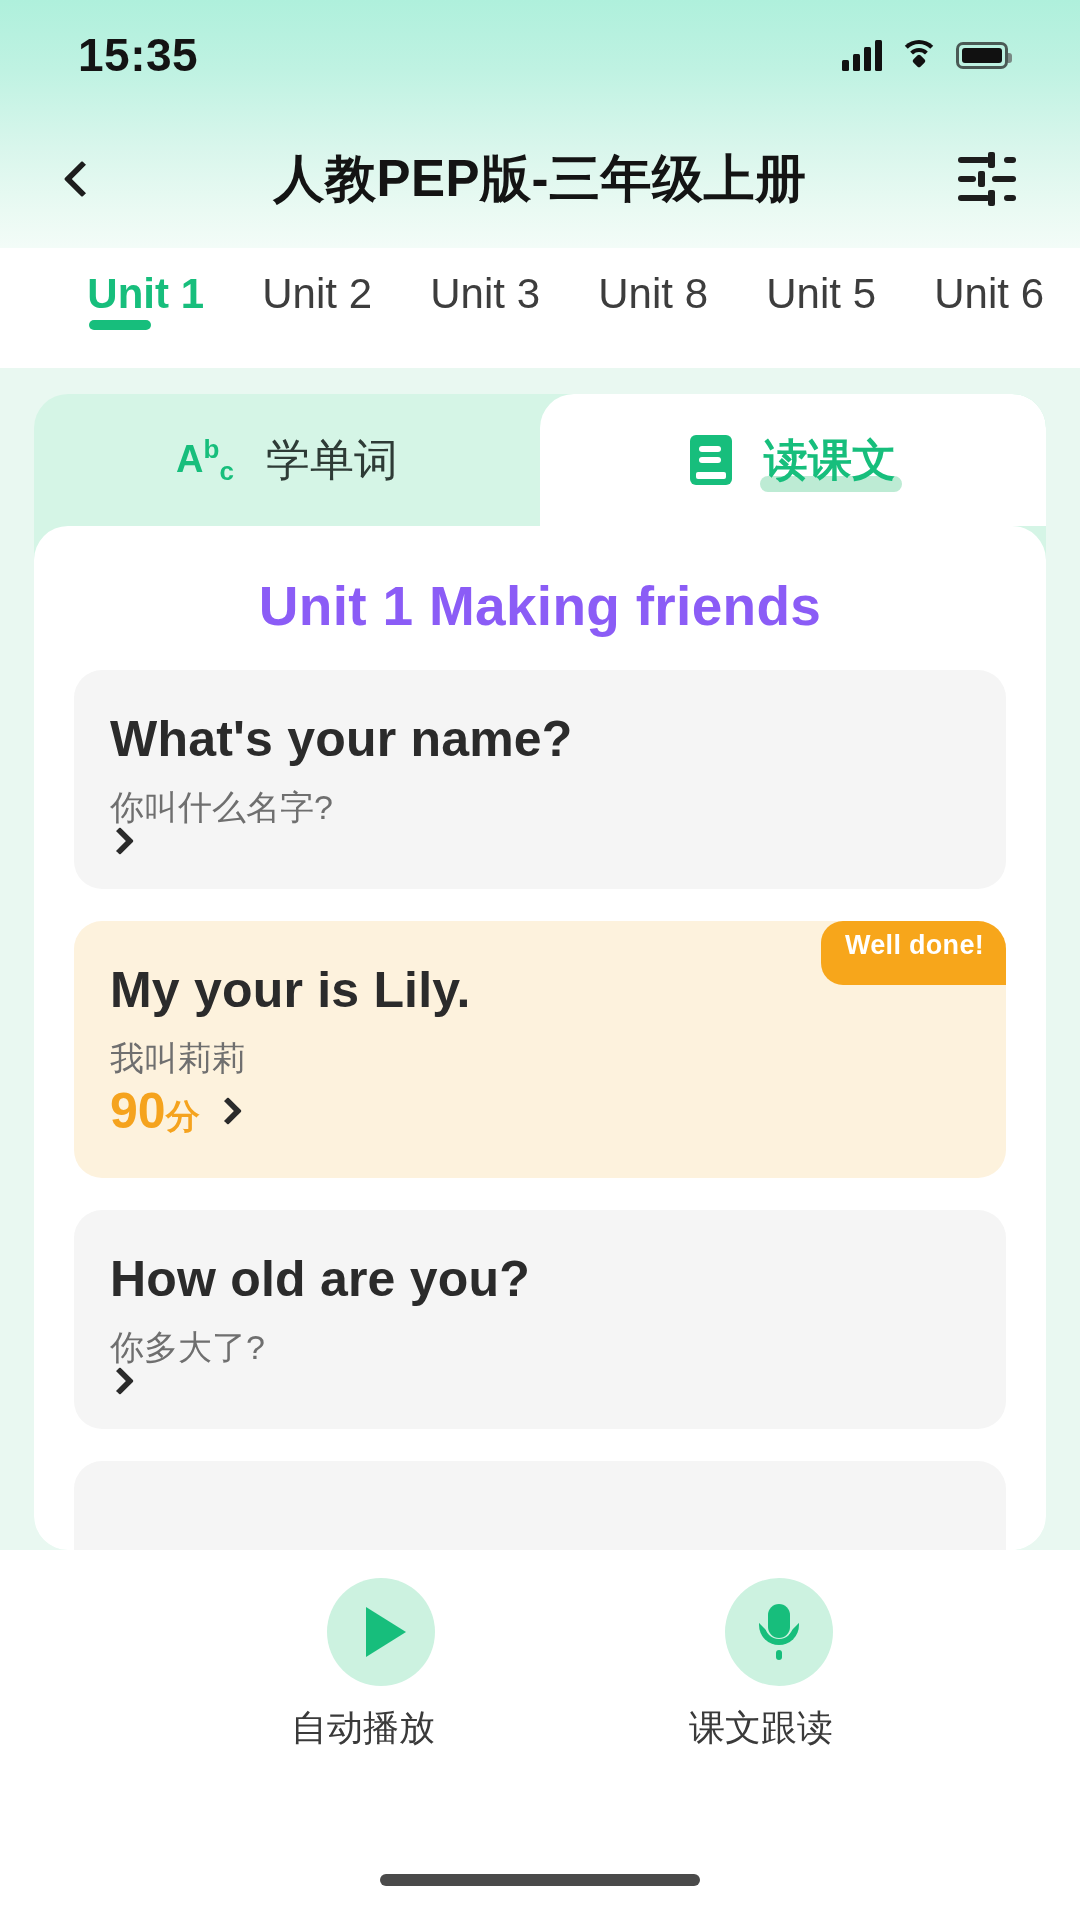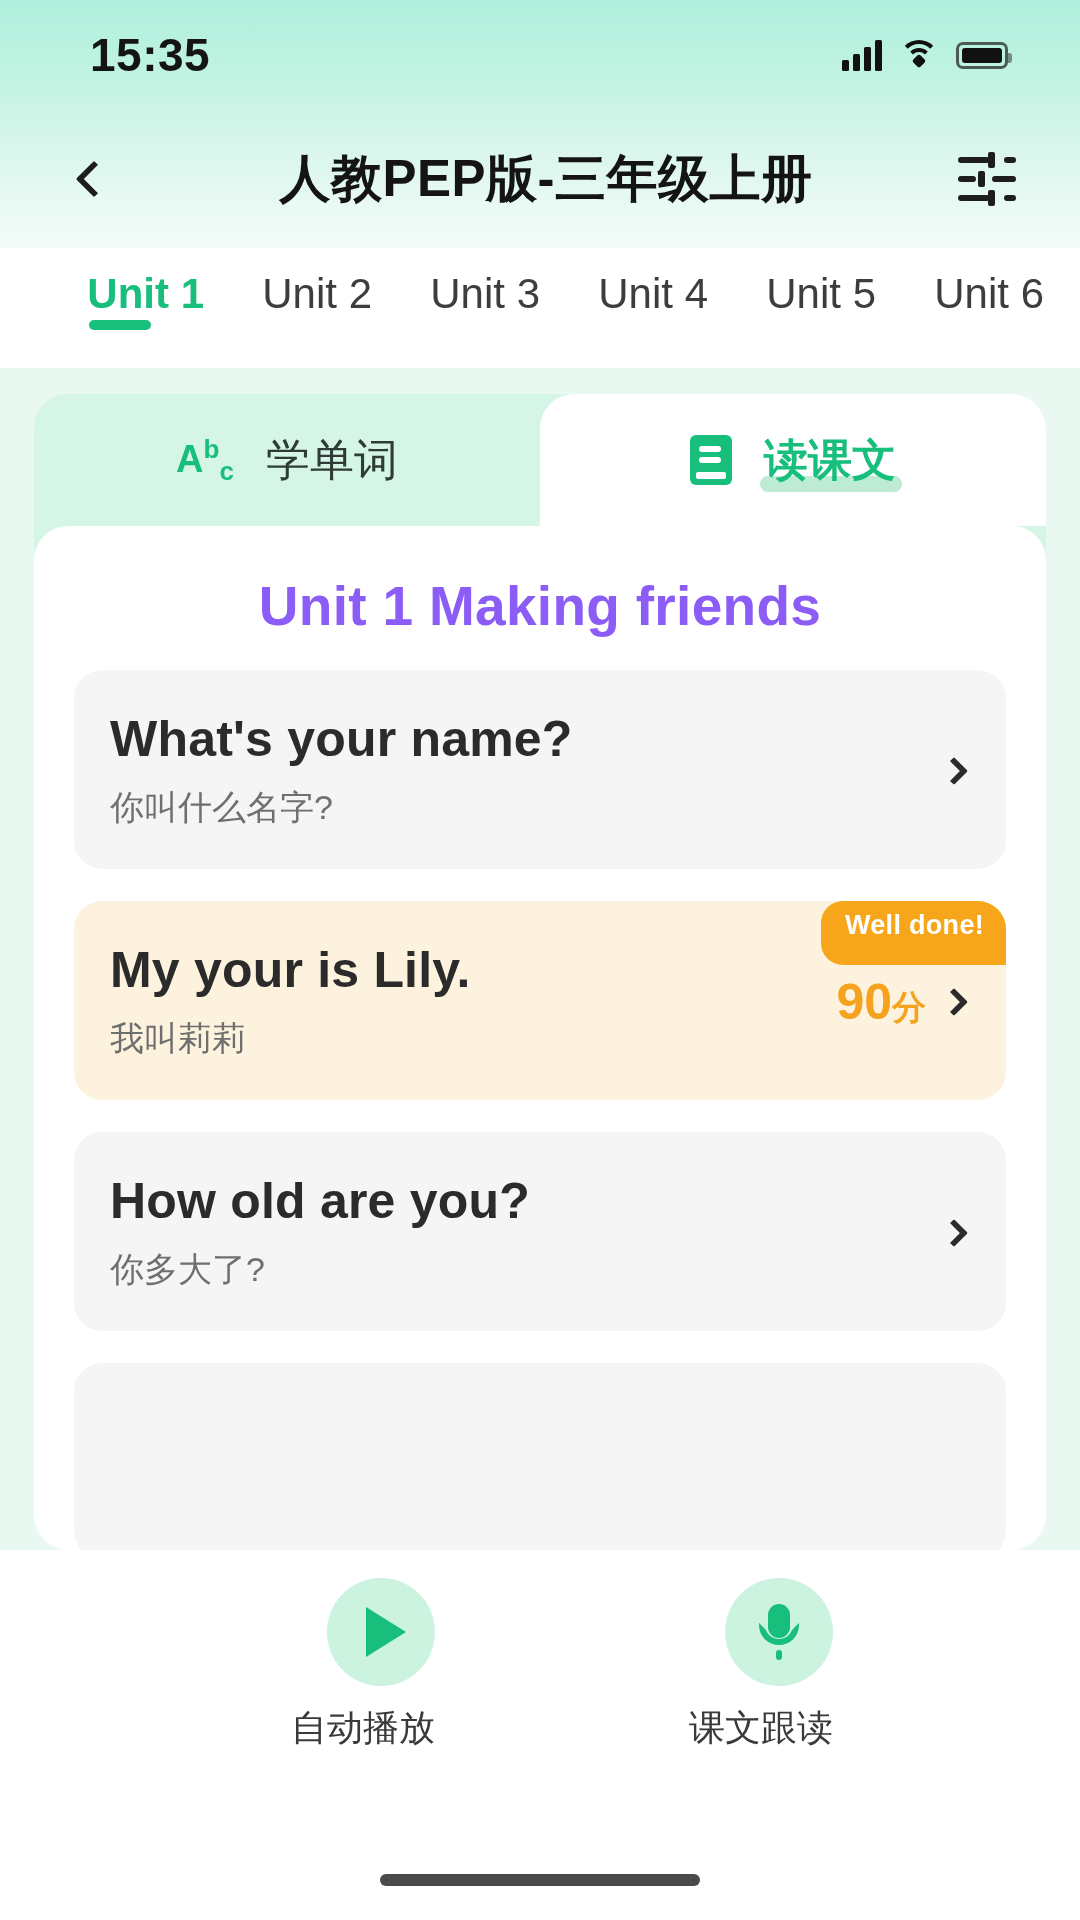--- a/index.html
+++ b/index.html
@@ -18,21 +18,20 @@
     display:flex; flex-direction:column;
     background:#ffffff;
   }
 
   
   .header{
     position:relative;
     flex:0 0 auto;
     height:248px;
     background:linear-gradient(180deg,#AFF0DC 0%, #BFF2E2 28%, #D9F6EC 60%, #EAFAF3 85%, #F3FCF8 100%);
-    padding-left:12px;
   }
 
   .statusbar{
     height:110px;
     display:flex; align-items:center; justify-content:space-between;
     padding:0 72px 0 78px;
   }
   .status-time{
     font-size:46px; font-weight:600; color:#141414;
     letter-spacing:.5px;
@@ -220,24 +219,25 @@
   }
 
   
   .sentence-list{ margin-top:32px; }
   .sentence-card{
     position:relative;
     background:#F5F5F5;
     border-radius:28px;
     padding:40px 36px 38px 36px;
     margin-bottom:32px;
-    display:flex; align-items:center;
+    display:flex; align-items:flex-start;
     min-height:196px;
     cursor:pointer;
     overflow:hidden;
+    flex-direction:column;
   }
   .sentence-card.highlight{ background:#FDF2DD; }
   .sentence-texts{ flex:1 1 auto; min-width:0; }
   .sent-en{
     font-size:50px; font-weight:700; color:#2b2b2b; line-height:1.18;
     letter-spacing:.2px;
   }
   .sent-zh{
     font-size:34px; color:#6f6f6f; margin-top:16px;
   }
@@ -365,21 +365,21 @@
             </span>
         </span>
       </div>
     </div>
   </div>
 
   <div class="unit-tabs">
     <div class="unit-tab active">Unit 1</div>
     <div class="unit-tab">Unit 2</div>
     <div class="unit-tab">Unit 3</div>
-    <div class="unit-tab">Unit 4</div>
+    <div class="unit-tab">Unit 8</div>
     <div class="unit-tab">Unit 5</div>
     <div class="unit-tab">Unit 6</div>
   </div>
 
   <div class="body-area">
     <div class="panel">
 
       <div class="mode-tabs">
         <div class="mode-tab">
           <span class="abc-icon">A<sup>b</sup><sub>c</sub></span>

